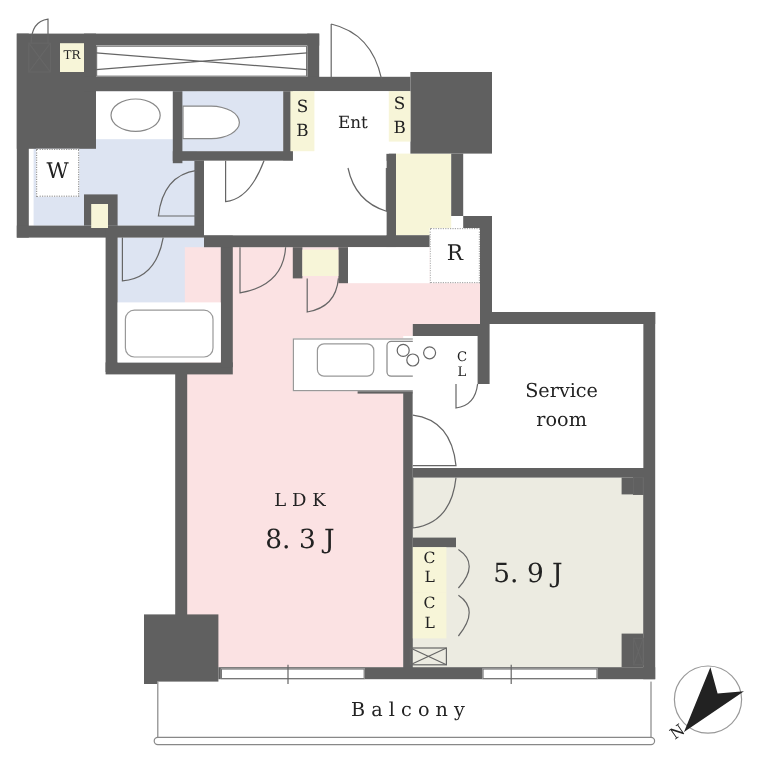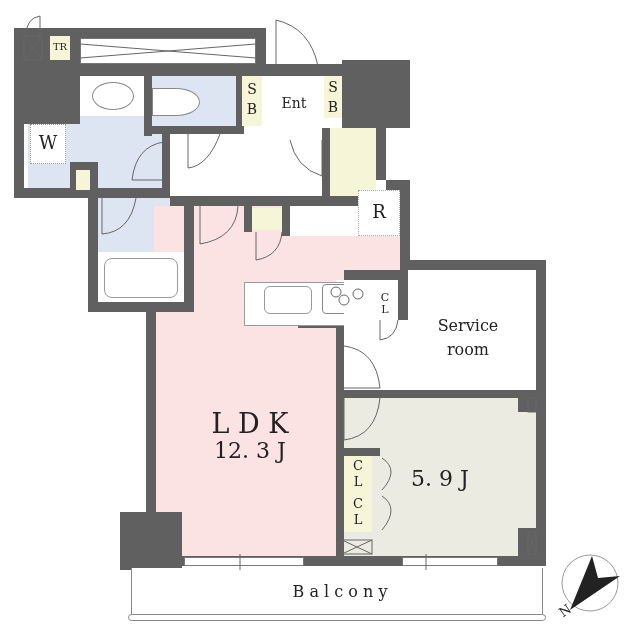--- a/index.html
+++ b/index.html
@@ -116,22 +116,22 @@
     <path d="M528 532 L536 554 M536 532 L528 554"></path>
     <path d="M240 554 L240 570 M426 554 L426 570"></path>
     <circle cx="358" cy="294" r="5"></circle>
       <circle cx="344" cy="300" r="5"></circle>
       <circle cx="336" cy="292" r="5"></circle>
     <circle cx="590" cy="583" r="28" stroke="#999"></circle>
   </g>
   <path d="M570 610 L592 556 L598 578 L620 576 Z" fill="#222"></path>
 </svg>
 
-<div class="lbl" style="left:190px;top:410px;width:120px;font-size:27px;">L D K</div>
-<div class="lbl" style="left:190px;top:440px;width:120px;font-size:22px;">12. 3 J</div>
+<div class="lbl" style="left:190px;top:410px;width:120px;font-size:15px;">L D K</div>
+<div class="lbl" style="left:190px;top:440px;width:120px;font-size:22px;">8. 3 J</div>
 <div class="lbl" style="left:400px;top:468px;width:80px;font-size:22px;">5. 9 J</div>
 <div class="lbl" style="left:418px;top:318px;width:100px;font-size:16px;">Service</div>
 <div class="lbl" style="left:418px;top:342px;width:100px;font-size:16px;">room</div>
 <div class="lbl" style="left:270px;top:96px;width:48px;font-size:14px;">Ent</div>
 <div class="lbl" style="left:242px;top:82px;width:20px;font-size:14px;">S</div>
 <div class="lbl" style="left:242px;top:102px;width:20px;font-size:14px;">B</div>
 <div class="lbl" style="left:324px;top:80px;width:18px;font-size:14px;">S</div>
 <div class="lbl" style="left:324px;top:100px;width:18px;font-size:14px;">B</div>
 <div class="lbl" style="left:30px;top:134px;width:36px;font-size:18px;">W</div>
 <div class="lbl" style="left:50px;top:42px;width:20px;font-size:10px;">TR</div>

